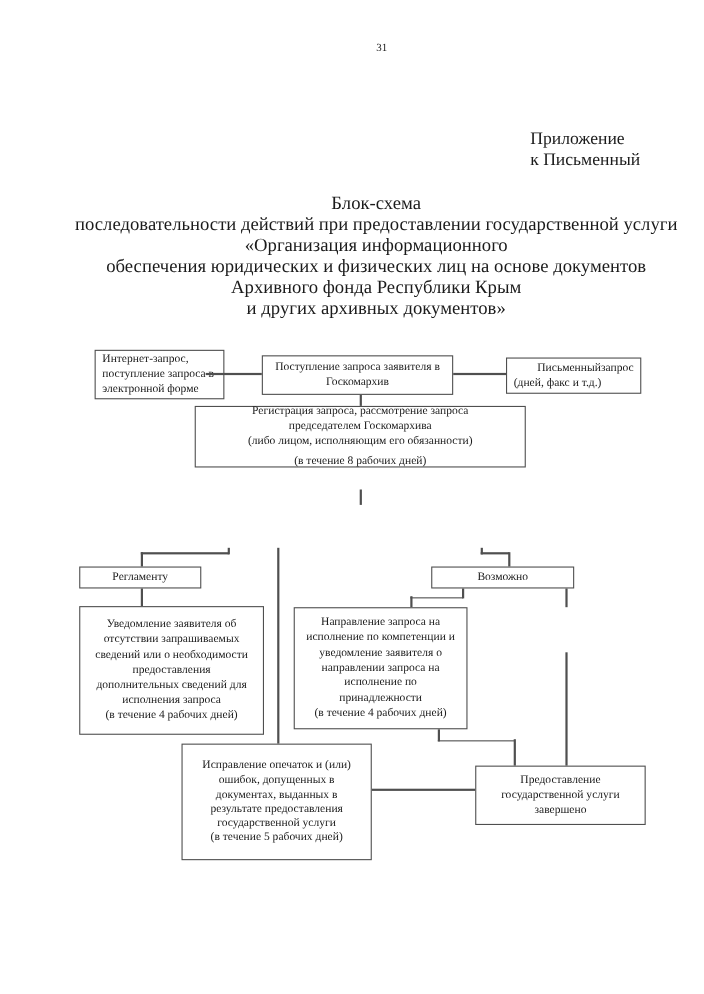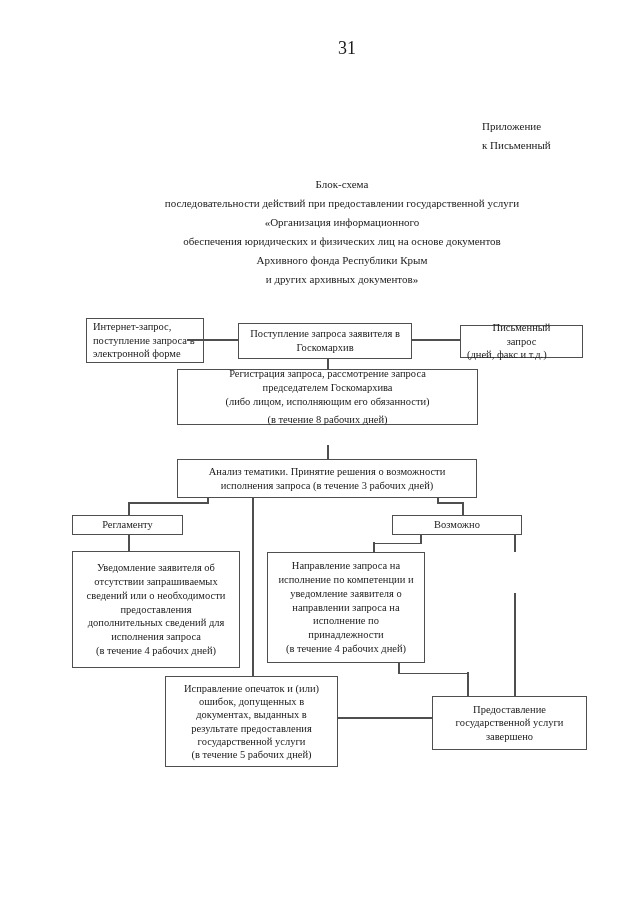--- a/index.html
+++ b/index.html
@@ -1,31 +1,31 @@
 <!DOCTYPE html>
 <html><head>
 <meta charset="utf-8">
 <style>
   html,body{margin:0;padding:0;background:#e8e8e8;}
   #page{
     position:relative;width:640px;height:904px;background:#ffffff;
     font-family:"Liberation Serif","DejaVu Serif",serif;color:#1b1b1b;
     overflow:hidden;margin:0 auto;
   }
-  .pagenum{position:absolute;top:38px;left:54px;right:0;text-align:center;font-size:18px;}
-  .appendix{position:absolute;top:117px;left:482px;font-size:11px;line-height:19px;}
-  .doc-title{position:absolute;top:175px;left:48px;right:4px;text-align:center;font-size:11px;line-height:19px;}
+  .pagenum{position:absolute;top:38px;left:54px;right:0;text-align:center;font-size:10px;}
+  .appendix{position:absolute;top:117px;left:482px;font-size:16px;line-height:19px;}
+  .doc-title{position:absolute;top:175px;left:48px;right:4px;text-align:center;font-size:17px;line-height:19px;}
   .box{
     position:absolute;border:1.5px solid #4f4f4f;background:#fff;box-sizing:border-box;
     display:flex;flex-direction:column;justify-content:center;
     font-size:10.5px;line-height:13.8px;text-align:center;padding:2px 3px;
   }
   .box.small-lh{line-height:13.2px;}
   .box.left{text-align:left;padding-left:6px;}
-  .justify-row{display:flex;justify-content:flex-end;padding:0 3px;flex-direction:column;}
+  .justify-row{display:flex;justify-content:flex-end;padding:0 3px;}
   .line2-left{text-align:left;padding-left:3px;}
   .duration{margin-top:4px;}
   .hline,.vline{position:absolute;background:#4f4f4f;}
   .hline{height:1.5px;}
   .vline{width:1.5px;}
 </style>
 </head>
 <body>
 
 <div id="page">
@@ -49,32 +49,31 @@
       <span>запрос</span>
     </div>
     <div class="line2-left">(дней, факс и т.д.)</div>
   </div>
 
   <div class="box" style="left:177px;top:369px;width:301px;height:56px;">
     <div>Регистрация запроса, рассмотрение запроса<br>председателем Госкомархива<br>(либо лицом, исполняющим его обязанности)</div>
     <div class="duration">(в течение 8 рабочих дней)</div>
   </div>
 
-  <div class="box" style="left:177px;top:459px;width:300px;height:39px;">Анализ тематики. Принятие решения о возможности<br>исполнения запроса (в течение 3 рабочих дней)</div>
 
   <div class="box" style="left:72px;top:515px;width:111px;height:20px;">Регламенту</div>
 
   <div class="box" style="left:392px;top:515px;width:130px;height:20px;">Возможно</div>
 
   <div class="box" style="left:72px;top:551px;width:168px;height:117px;">Уведомление заявителя об<br>отсутствии запрашиваемых<br>сведений или о необходимости<br>предоставления<br>дополнительных сведений для<br>исполнения запроса<br>(в течение 4 рабочих дней)</div>
 
   <div class="box" style="left:267px;top:552px;width:158px;height:111px;">Направление запроса на<br>исполнение по компетенции и<br>уведомление заявителя о<br>направлении запроса на<br>исполнение по<br>принадлежности<br>(в течение 4 рабочих дней)</div>
 
 
-  <div class="box small-lh" style="left:165px;top:676px;width:173px;height:91px;">Исправление опечаток и (или)<br>ошибок, допущенных в<br>документах, выданных в<br>результате предоставления<br>государственной услуги<br>(в течение 5 рабочих дней)</div>
+  <div class="box small-lh" style="left:165px;top:676px;width:173px;height:106px;">Исправление опечаток и (или)<br>ошибок, допущенных в<br>документах, выданных в<br>результате предоставления<br>государственной услуги<br>(в течение 5 рабочих дней)</div>
 
   <div class="box small-lh" style="left:432px;top:696px;width:155px;height:54px;">Предоставление<br>государственной услуги<br>завершено</div>
 
   <div class="hline" style="left:187px;top:339px;width:51px;"></div>
   <div class="hline" style="left:412px;top:339px;width:48px;"></div>
   <div class="vline" style="left:327px;top:359px;height:10px;"></div>
   <div class="vline" style="left:327px;top:445px;height:14px;"></div>
 
   <div class="vline" style="left:207px;top:498px;height:6px;"></div>
   <div class="hline" style="left:128px;top:502px;width:80px;"></div>

